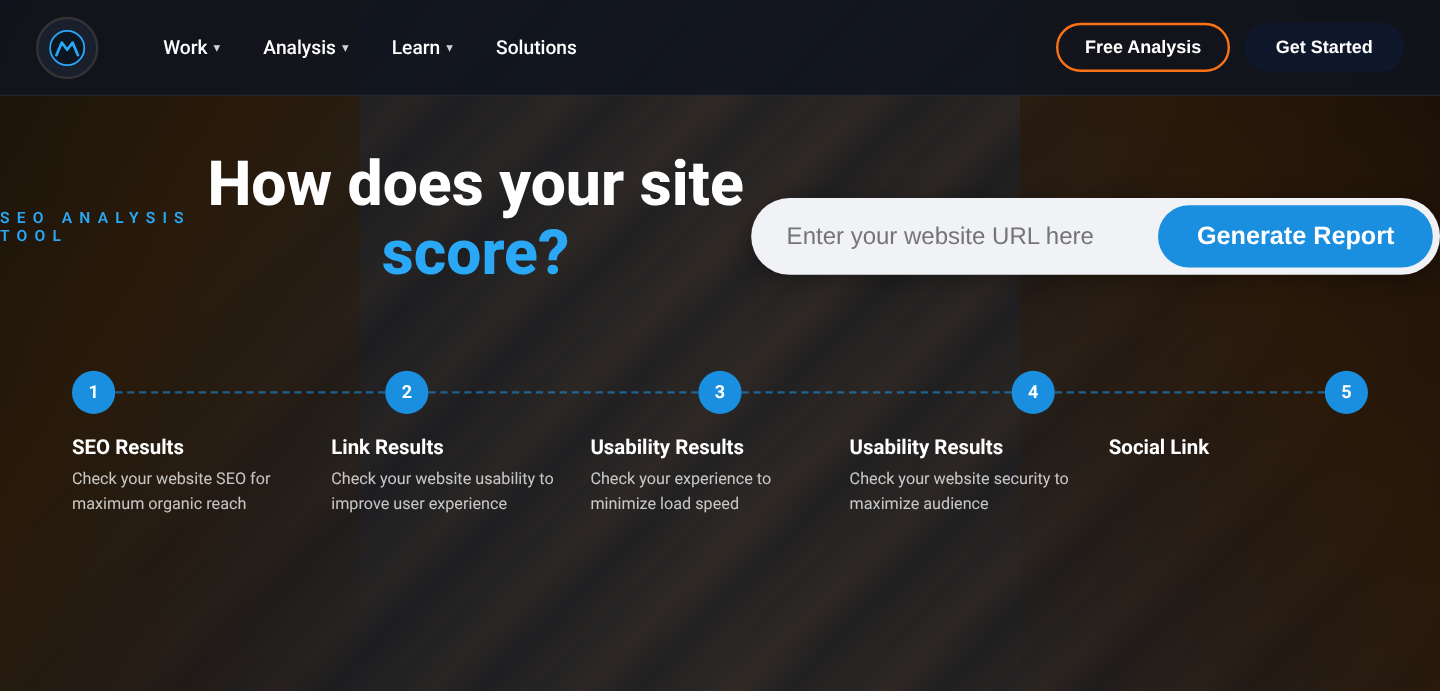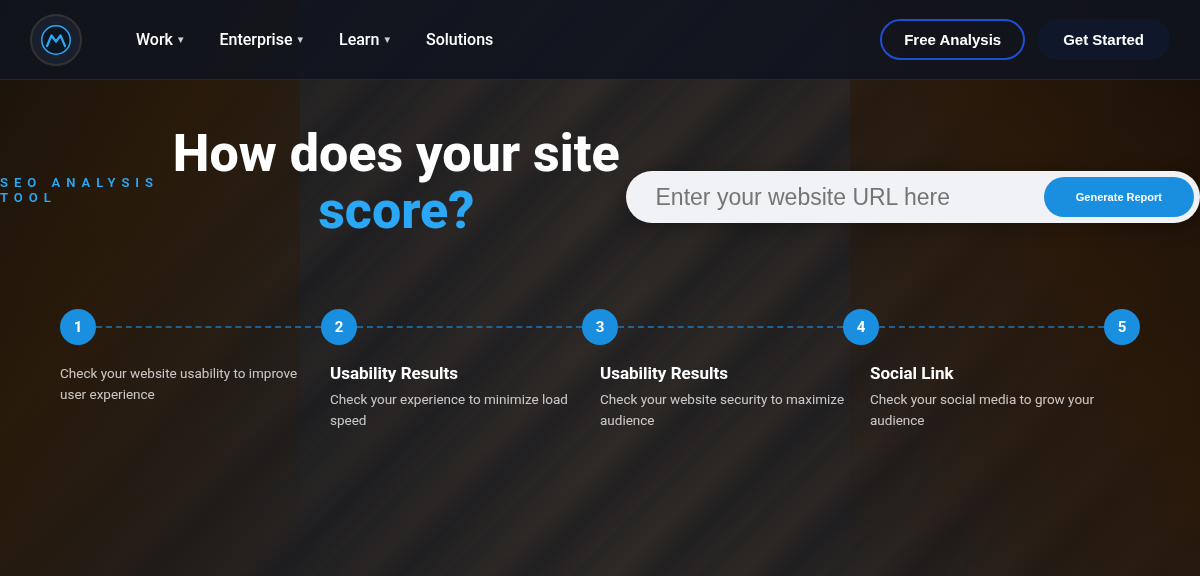--- a/index.html
+++ b/index.html
@@ -105,21 +105,21 @@
     }
 
     .nav-actions {
       display: flex;
       align-items: center;
       gap: 12px;
     }
 
     .btn-free-analysis {
       color: #ffffff;
-      border: 2px solid #1d4ed8;
+      border: 2px solid #f97316;
       background: transparent;
       padding: 10px 22px;
       border-radius: 30px;
       font-size: 15px;
       font-weight: 600;
       cursor: pointer;
     }
 
     .btn-get-started {
       color: #ffffff;
@@ -171,32 +171,32 @@
       border-radius: 50px;
       padding: 6px 6px 6px 30px;
       width: 760px;
       box-shadow: 0 4px 20px rgba(0,0,0,0.3);
     }
 
     .search-input {
       flex: 1;
       border: none;
       background: transparent;
-      font-size: 23px;
+      font-size: 20px;
       color: #888;
       outline: none;
     }
 
     .btn-generate {
       background: #1a8fe0;
       color: #ffffff;
       border: none;
       border-radius: 50px;
       padding: 14px 32px;
-      font-size: 11px;
+      font-size: 21px;
       font-weight: 700;
       cursor: pointer;
       white-space: nowrap;
     }
 
     
     .steps-section {
       position: relative;
       z-index: 5;
       padding: 0 60px;
@@ -269,21 +269,21 @@
       <path d="M8 28 L14 14 L20 22 L26 14 L32 28" stroke="#2aa8f5" stroke-width="3" stroke-linecap="round" stroke-linejoin="round" fill="none"></path>
     </svg>
   </div>
 
   <div class="nav-links">
     <div class="nav-item">
       <span>Work</span>
       <span class="chevron">▾</span>
     </div>
     <div class="nav-item">
-      <span>Enterprise</span>
+      <span>Analysis</span>
       <span class="chevron">▾</span>
     </div>
     <div class="nav-item">
       <span>Learn</span>
       <span class="chevron">▾</span>
     </div>
     <div class="nav-item">
       <span>Solutions</span>
     </div>
   </div>
@@ -315,28 +315,32 @@
     <div class="step-line"></div>
     <div class="step-circle">3</div>
     <div class="step-line"></div>
     <div class="step-circle">4</div>
     <div class="step-line"></div>
     <div class="step-circle">5</div>
   </div>
 
   <div class="steps-content">
     <div class="step-item">
+      <div class="step-title">SEO Results</div>
+      <div class="step-desc">Check your website SEO for maximum organic reach</div>
+    </div>
+    <div class="step-item">
+      <div class="step-title">Link Results</div>
       <div class="step-desc">Check your website usability to improve user experience</div>
     </div>
     <div class="step-item">
       <div class="step-title">Usability Results</div>
       <div class="step-desc">Check your experience to minimize load speed</div>
     </div>
     <div class="step-item">
       <div class="step-title">Usability Results</div>
       <div class="step-desc">Check your website security to maximize audience</div>
     </div>
     <div class="step-item">
       <div class="step-title">Social Link</div>
-      <div class="step-desc">Check your social media to grow your audience</div>
     </div>
   </div>
 </div>
 
 </body></html>

